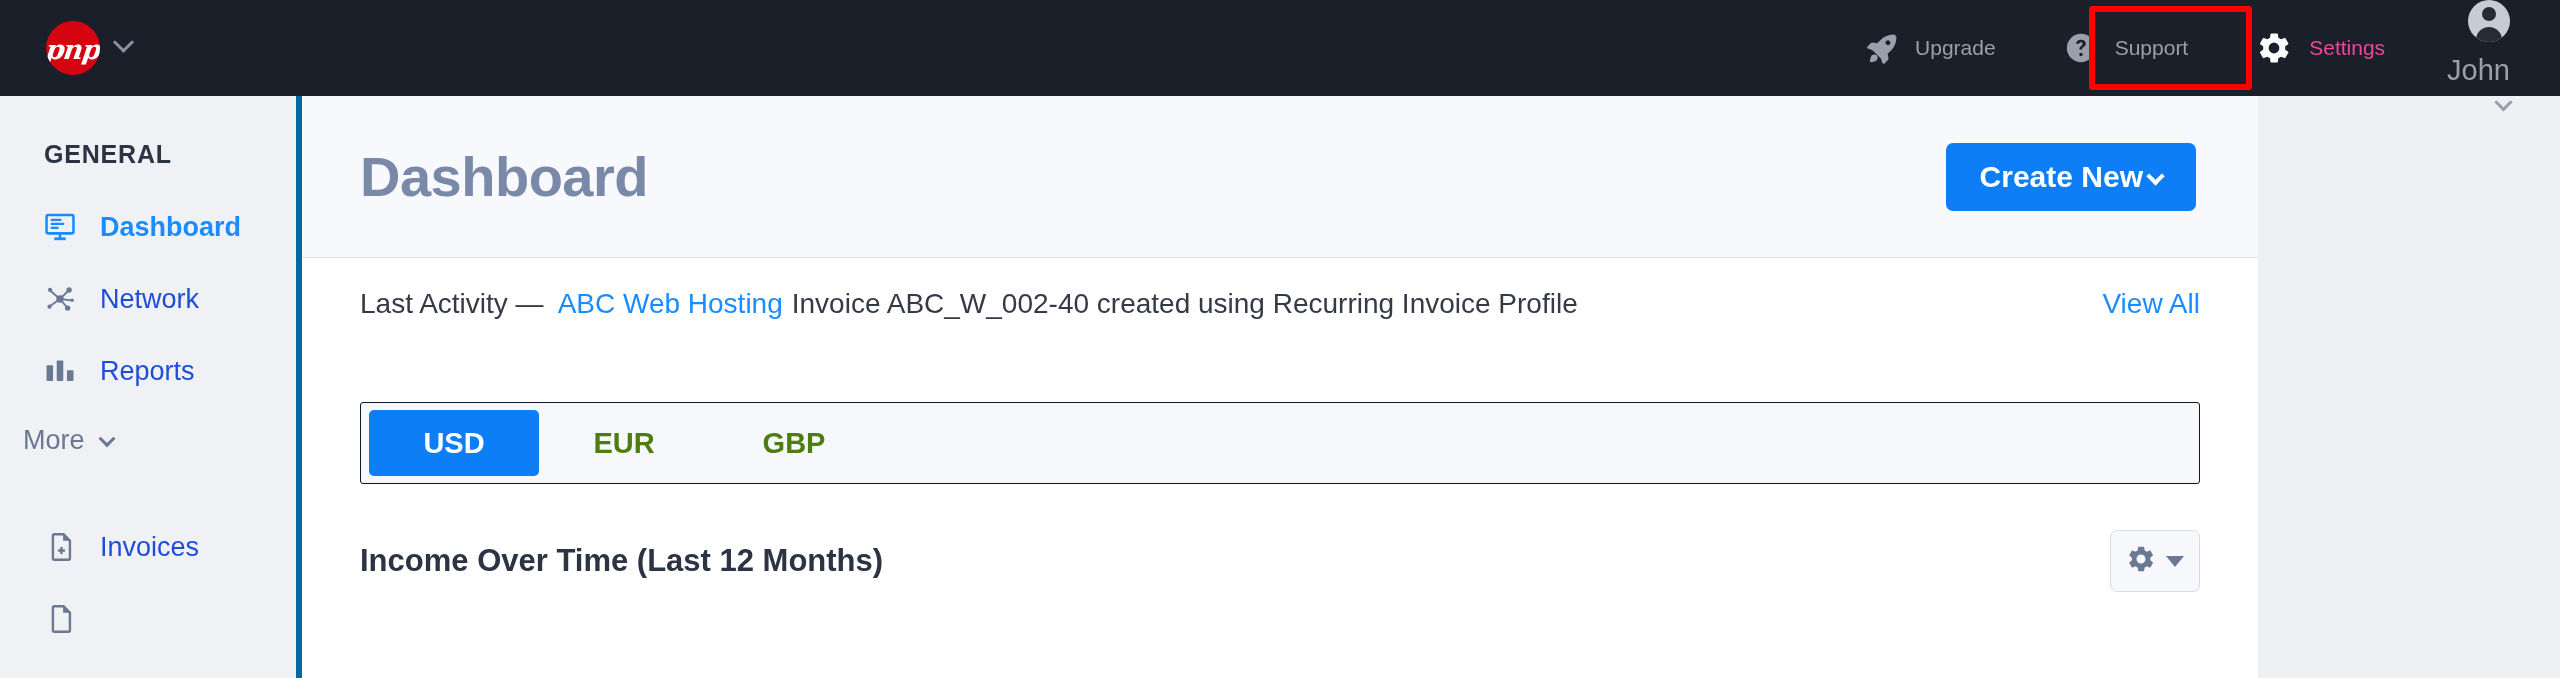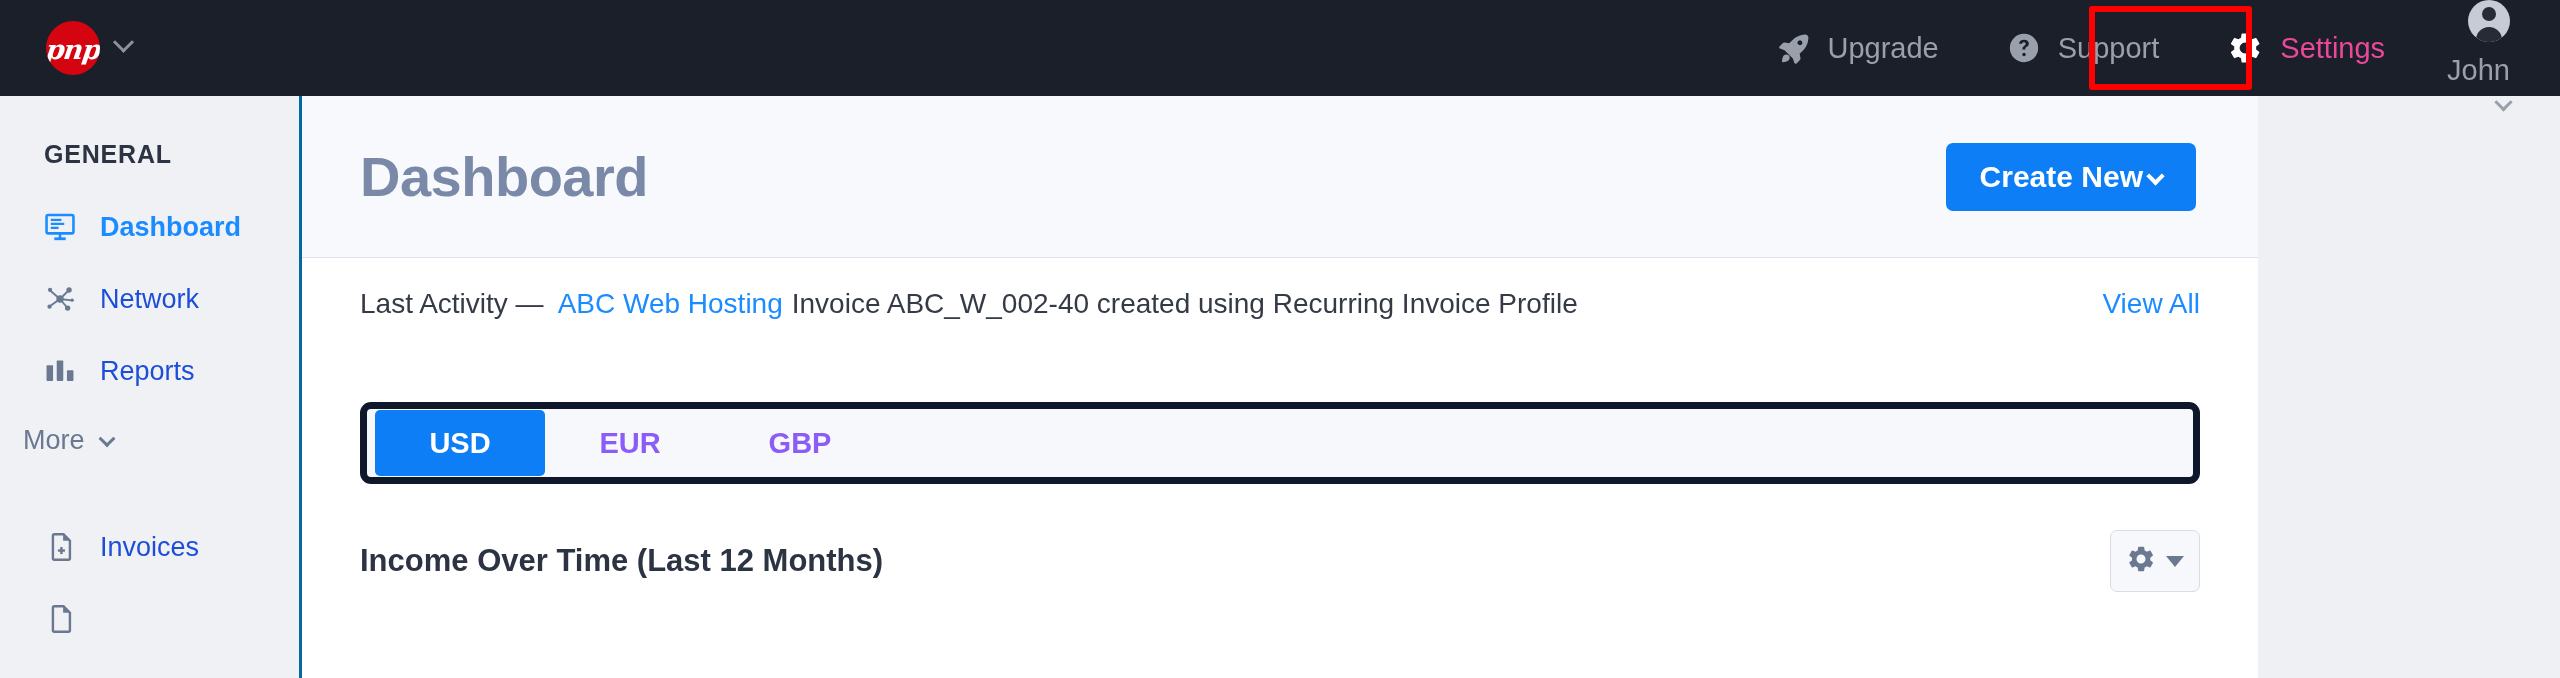--- a/index.html
+++ b/index.html
@@ -48,21 +48,21 @@
   }
   .logo-chev { color: #8b919e; }
 
   .topnav {
     margin-left: auto; display: flex; align-items: center;
     height: 96px; padding-right: 30px;
   }
   .navitem {
     display: flex; align-items: center; gap: 17px;
     padding: 0 34px; height: 96px;
-    color: #9aa0ab; font-size: 29px; cursor: pointer;
+    color: #9aa0ab; font-size: 21px; cursor: pointer;
     position: relative; white-space: nowrap;
   }
   .navitem.active { color: #ec4899; }
   .navitem svg { display: block; }
 
   
   .hl-box {
     position: absolute;
     left: 2089px; top: 6px;
     width: 163px; height: 84px;
@@ -95,21 +95,21 @@
   }
   .user-name { color: #9aa0ab; font-size: 29px; }
   .user-chev { color: #9aa0ab; }
   .user-chev .chev { width: 13px; height: 13px; border-width: 3px; }
 
   
   .sidebar {
     position: absolute; top: 96px; left: 0;
     width: 302px; height: 582px;
     background: #f0f1f5;
-    border-right: 3px solid #0369a1;
+    border-right: 6px solid #0369a1;
     padding-top: 44px;
   }
   .section-title {
     font-size: 25px; font-weight: bold; color: #2c3342;
     letter-spacing: 0.8px; padding-left: 44px; margin-bottom: 22px;
   }
   .nav-row {
     display: flex; align-items: center; gap: 22px;
     height: 72px; padding-left: 42px;
     font-size: 27px; color: #1d4ed8; cursor: pointer;
@@ -157,29 +157,29 @@
     font-size: 28px; color: #343a46;
   }
   .link { color: #1a8cff; cursor: pointer; }
   .activity-text { white-space: nowrap; }
   .view-all { margin-left: auto; color: #1a8cff; font-size: 28px; cursor: pointer; }
 
   .currency-bar {
     margin: 52px 58px 0 58px;
     height: 82px;
     background: #f7f8fb;
-    border: 7px solid #0f172a;
-    border-radius: 11px;
+    border: 1px solid #0f172a;
+    border-radius: 3px;
     display: flex; align-items: center;
     padding: 8px;
   }
   .cur-tab {
     height: 66px; min-width: 170px;
     display: flex; align-items: center; justify-content: center;
-    font-size: 29px; font-weight: bold; color: #8b5cf6;
+    font-size: 29px; font-weight: bold; color: #4d7c0f;
     border-radius: 5px; cursor: pointer; padding: 0 26px;
   }
   .cur-tab.active { background: #0d7ef5; color: #ffffff; }
 
   .chart-head {
     display: flex; align-items: center;
     margin: 46px 58px 0 58px;
   }
   .chart-title { font-size: 31px; font-weight: bold; color: #2c3342; }
   .gear-btn {

